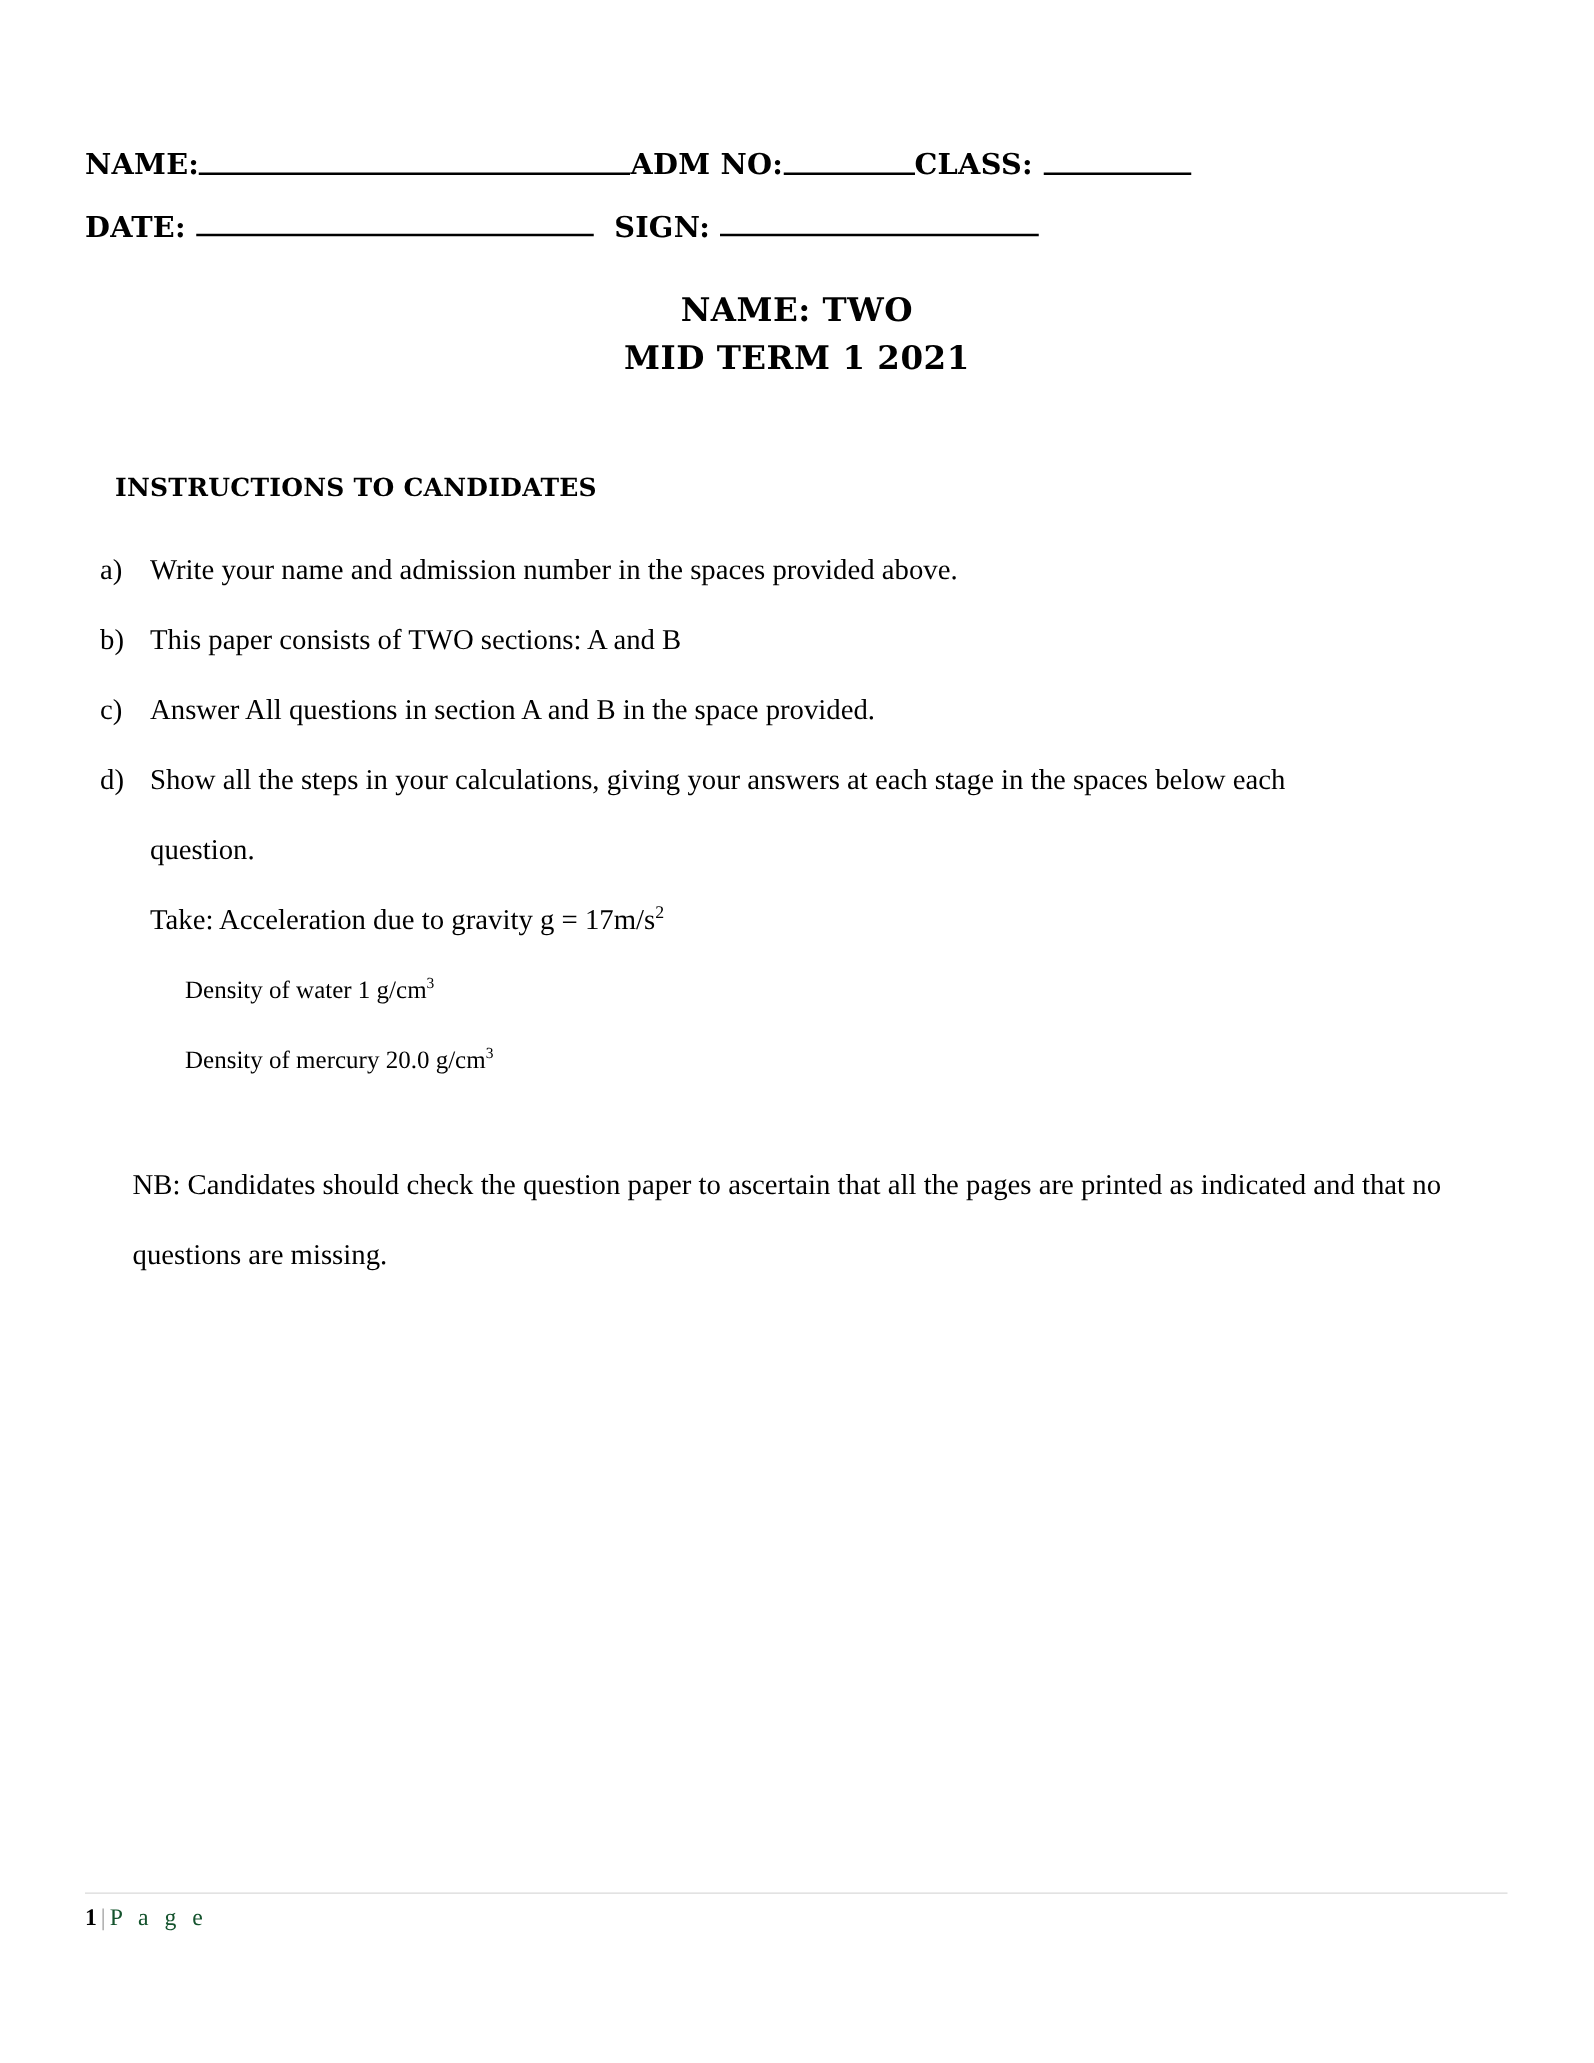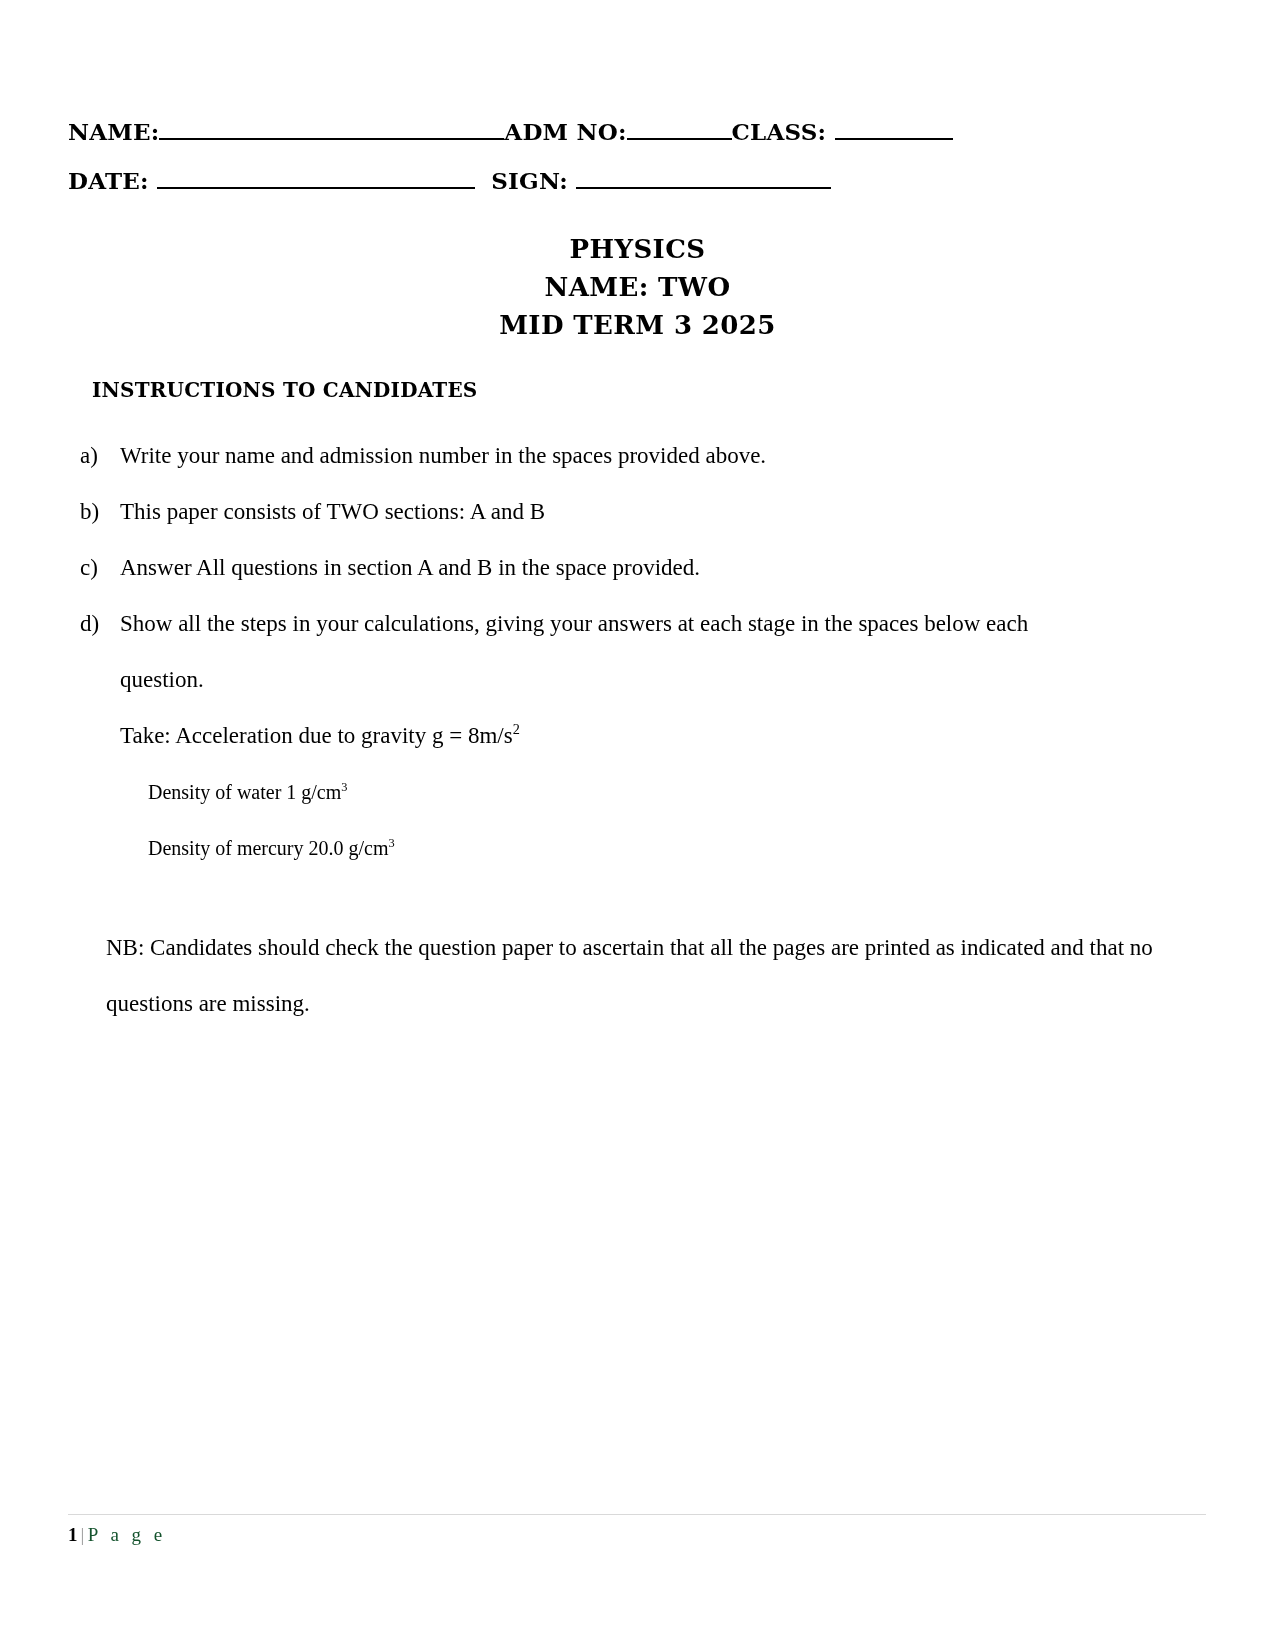--- a/index.html
+++ b/index.html
@@ -175,23 +175,22 @@
   <div class="hdr-block">
     <div class="hdr-line row1">
       <span>NAME:</span><span class="rule r-name"></span><span>ADM NO:</span><span class="rule r-adm"></span><span>CLASS:</span>&nbsp;<span class="rule r-class"></span>
     </div>
     <div class="hdr-line row2">
       <span>DATE:</span>&nbsp;<span class="rule r-date"></span>&nbsp;&nbsp;<span>SIGN:</span>&nbsp;<span class="rule r-sign"></span>
     </div>
   </div>
 
   <div class="title-block">
-    <div class="title-line">PHYSICS</div>
     <div class="title-line">NAME: TWO</div>
-    <div class="title-line">MID TERM 3 2025</div>
+    <div class="title-line">MID TERM 1 2021</div>
   </div>
 
   <div class="instr-heading">INSTRUCTIONS TO CANDIDATES</div>
 
   <div class="instr-list">
 
     <div class="instr-item">
       <span class="instr-marker">a)</span>
       <span>Write your name and admission number in the spaces provided above.</span>
     </div>
@@ -206,21 +205,21 @@
       <span>Answer All questions in section A and B in the space provided.</span>
     </div>
 
     <div class="instr-item">
       <span class="instr-marker">d)</span>
       <span>Show all the steps in your calculations, giving your answers at each stage in the spaces below each</span>
     </div>
 
     <div class="instr-cont">question.</div>
 
-    <div class="take-line"><span>Take: Acceleration due to gravity g = 8m/s</span><sup>2</sup></div>
+    <div class="take-line"><span>Take: Acceleration due to gravity g = 17m/s</span><sup>2</sup></div>
 
     <div class="sub-line"><span>Density of water 1 g/cm</span><sup>3</sup></div>
 
     <div class="sub-line"><span>Density of mercury 20.0 g/cm</span><sup>3</sup></div>
 
   </div>
 
   <div class="nb-para">NB: Candidates should check the question paper to ascertain that all the pages are printed as indicated and that no questions are missing.</div>
 
   <div class="footer-rule"></div>

